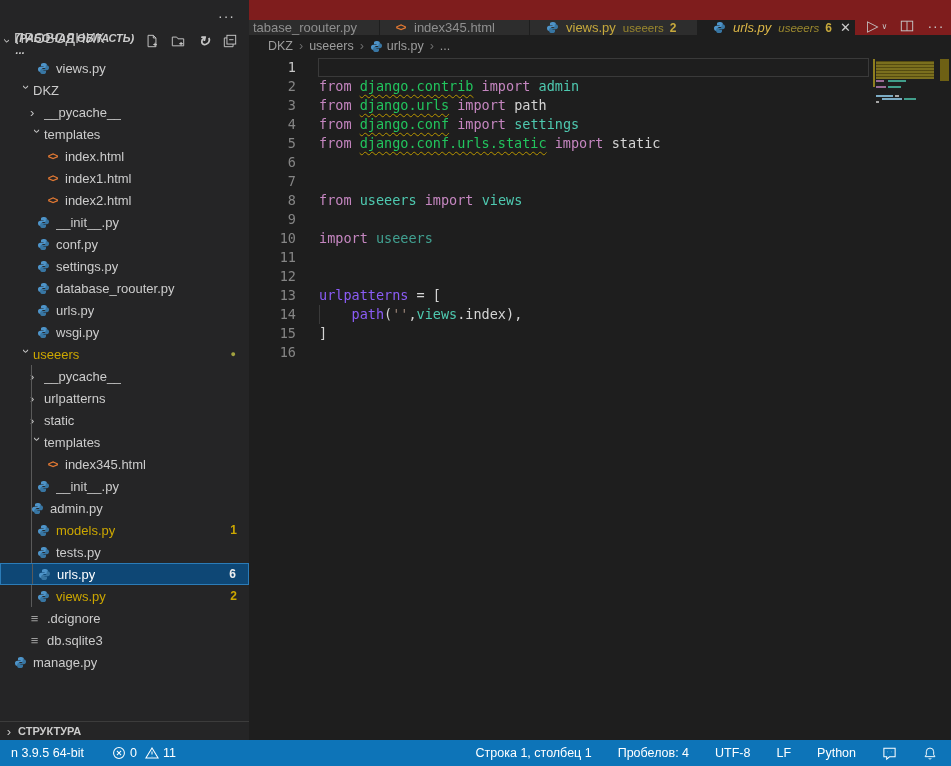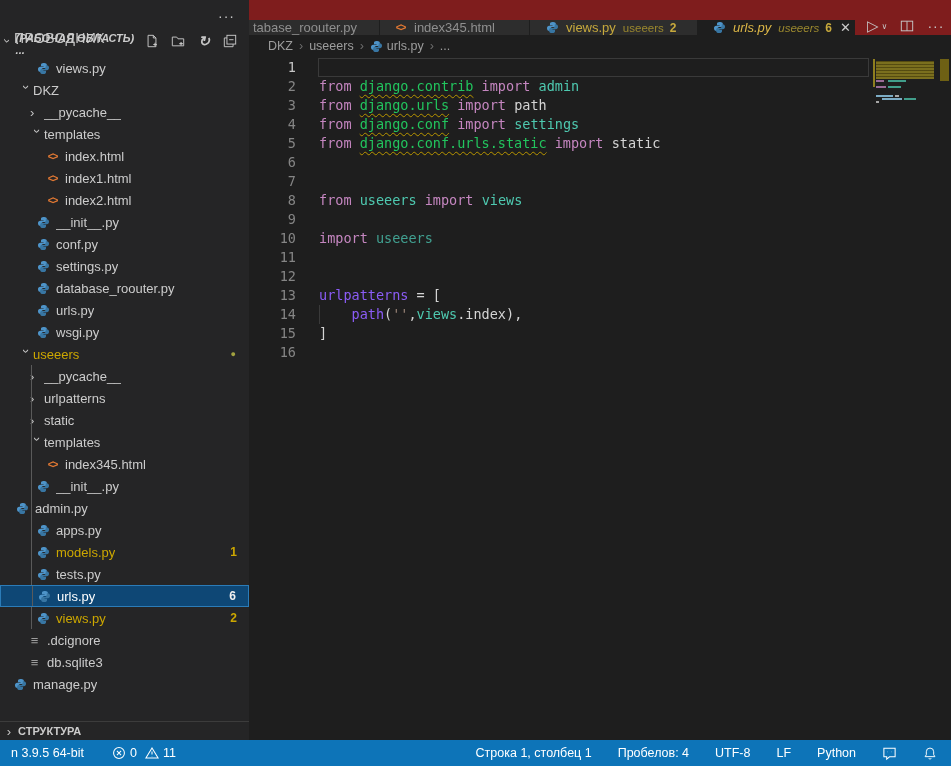--- a/index.html
+++ b/index.html
@@ -239,39 +239,29 @@
         <div class="trow" style="padding-left: 35px;">
           <span class="guide"></span>
           <span class="fico">
             <svg width="13" height="13" viewBox="0 0 16 16">
               <path fill="#4e94c9" d="M7.9 1.2c-1.9 0-3 .9-3 2.3v1.6h3.2v.6H3.9c-1.6 0-2.7 1.2-2.7 3.1s1.1 3.2 2.7 3.2h1.3V10c0-1.5 1.2-2.7 2.7-2.7h2.2c1.2 0 2-.8 2-2V3.5c0-1.4-1.4-2.3-3.2-2.3z"></path>
               <path fill="#3876a3" d="M8.1 14.8c1.9 0 3-.9 3-2.3v-1.6H7.9v-.6h4.2c1.6 0 2.7-1.2 2.7-3.1s-1.1-3.2-2.7-3.2h-1.3V6c0 1.5-1.2 2.7-2.7 2.7H5.9c-1.2 0-2 .8-2 2v1.8c0 1.4 1.4 2.3 3.2 2.3z"></path>
             </svg>
           </span>
           <span class="tlabel">__init__.py</span>
         </div>
-        <div class="trow" style="padding-left: 14px;">
+        <div class="trow" style="padding-left: 29px;">
           <span class="guide"></span>
           <span class="fico">
             <svg width="13" height="13" viewBox="0 0 16 16">
               <path fill="#4e94c9" d="M7.9 1.2c-1.9 0-3 .9-3 2.3v1.6h3.2v.6H3.9c-1.6 0-2.7 1.2-2.7 3.1s1.1 3.2 2.7 3.2h1.3V10c0-1.5 1.2-2.7 2.7-2.7h2.2c1.2 0 2-.8 2-2V3.5c0-1.4-1.4-2.3-3.2-2.3z"></path>
               <path fill="#3876a3" d="M8.1 14.8c1.9 0 3-.9 3-2.3v-1.6H7.9v-.6h4.2c1.6 0 2.7-1.2 2.7-3.1s-1.1-3.2-2.7-3.2h-1.3V6c0 1.5-1.2 2.7-2.7 2.7H5.9c-1.2 0-2 .8-2 2v1.8c0 1.4 1.4 2.3 3.2 2.3z"></path>
             </svg>
           </span>
           <span class="tlabel">admin.py</span>
-        </div>
-        <div class="trow" style="padding-left: 35px;">
-          <span class="guide"></span>
-          <span class="fico">
-            <svg width="13" height="13" viewBox="0 0 16 16">
-              <path fill="#4e94c9" d="M7.9 1.2c-1.9 0-3 .9-3 2.3v1.6h3.2v.6H3.9c-1.6 0-2.7 1.2-2.7 3.1s1.1 3.2 2.7 3.2h1.3V10c0-1.5 1.2-2.7 2.7-2.7h2.2c1.2 0 2-.8 2-2V3.5c0-1.4-1.4-2.3-3.2-2.3z"></path>
-              <path fill="#3876a3" d="M8.1 14.8c1.9 0 3-.9 3-2.3v-1.6H7.9v-.6h4.2c1.6 0 2.7-1.2 2.7-3.1s-1.1-3.2-2.7-3.2h-1.3V6c0 1.5-1.2 2.7-2.7 2.7H5.9c-1.2 0-2 .8-2 2v1.8c0 1.4 1.4 2.3 3.2 2.3z"></path>
-            </svg>
-          </span>
-          <span class="tlabel">apps.py</span>
         </div>
         <div class="trow warning" style="padding-left: 35px;">
           <span class="guide"></span>
           <span class="fico">
             <svg width="13" height="13" viewBox="0 0 16 16">
               <path fill="#4e94c9" d="M7.9 1.2c-1.9 0-3 .9-3 2.3v1.6h3.2v.6H3.9c-1.6 0-2.7 1.2-2.7 3.1s1.1 3.2 2.7 3.2h1.3V10c0-1.5 1.2-2.7 2.7-2.7h2.2c1.2 0 2-.8 2-2V3.5c0-1.4-1.4-2.3-3.2-2.3z"></path>
               <path fill="#3876a3" d="M8.1 14.8c1.9 0 3-.9 3-2.3v-1.6H7.9v-.6h4.2c1.6 0 2.7-1.2 2.7-3.1s-1.1-3.2-2.7-3.2h-1.3V6c0 1.5-1.2 2.7-2.7 2.7H5.9c-1.2 0-2 .8-2 2v1.8c0 1.4 1.4 2.3 3.2 2.3z"></path>
             </svg>
           </span>
           <span class="tlabel">models.py</span>

